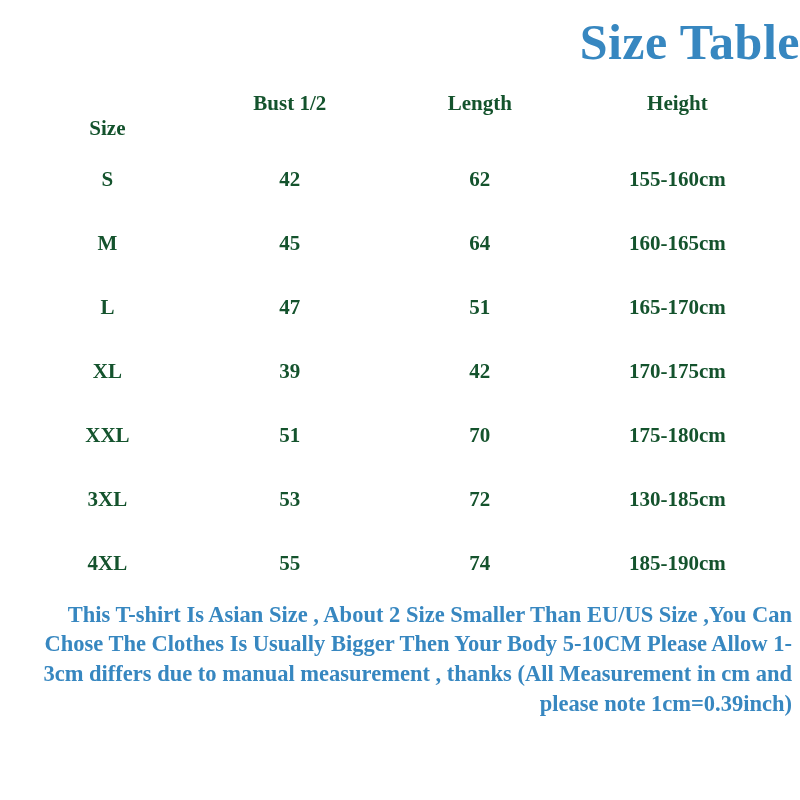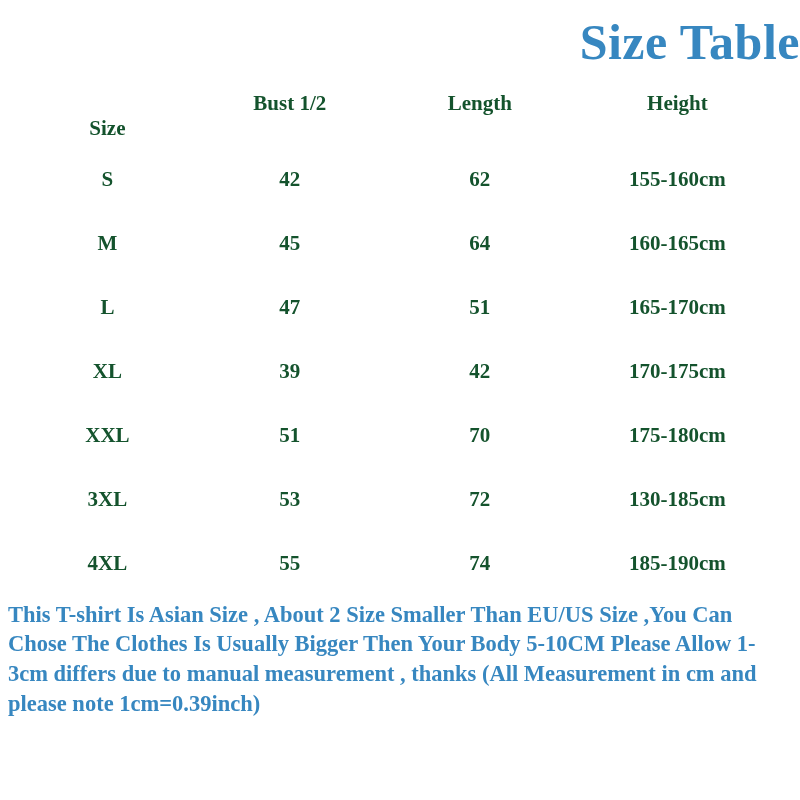--- a/index.html
+++ b/index.html
@@ -57,21 +57,21 @@
   tr.unit-row td { height: 40px; vertical-align: middle; font-size: 19px; }
   tr.data-row td { height: 64px; vertical-align: middle; }
 
   .head-label { font-size: 21px; font-weight: bold; }
   .size-word  { font-size: 21px; font-weight: bold; margin-top: 35px; }
   .unit       { font-size: 19px; font-weight: bold; }
 
   .note {
     margin: 0;
     padding: 4px 8px 0 8px;
-    text-align: left;
+    text-align: right;
     font-size: 22.5px;
     font-weight: bold;
     line-height: 1.33;
     color: #3787c0;
   }
 </style>
 </head>
 <body>
 
 <div class="page">

